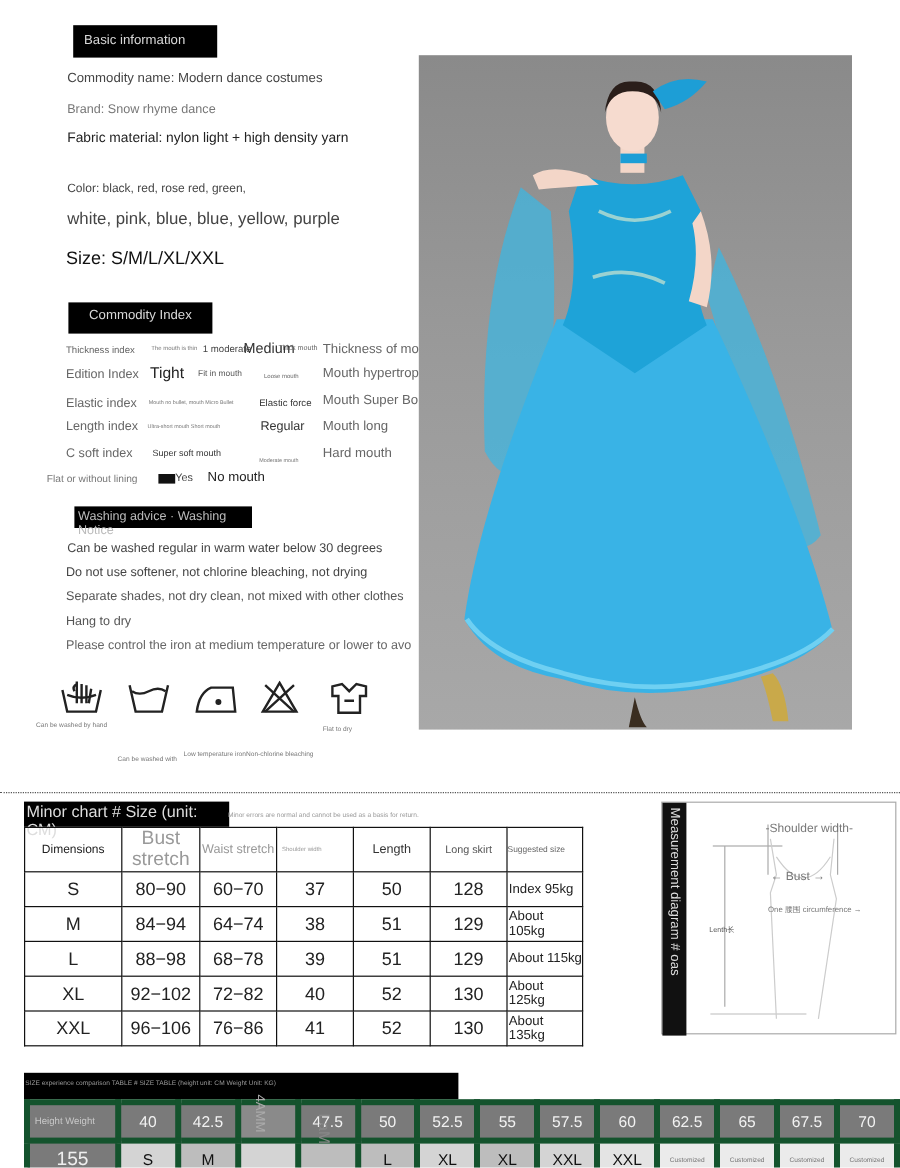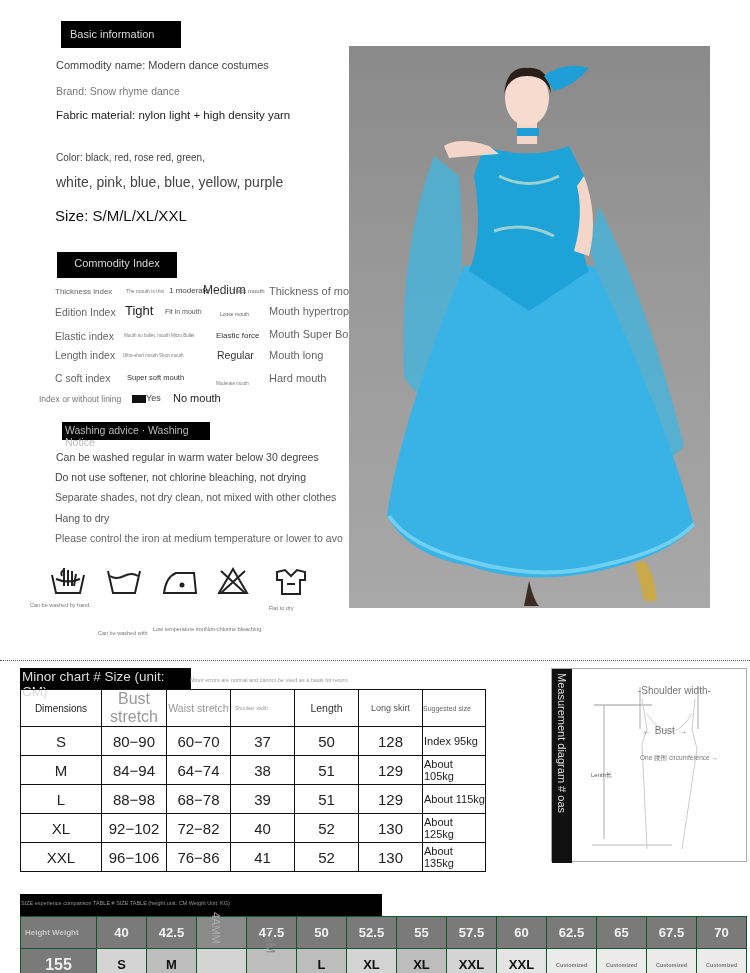--- a/index.html
+++ b/index.html
@@ -25,21 +25,21 @@
   table.size td.sugg { font-size: 11px; text-align: left; padding-left: 1px; }
 
   
   .diagram { position: absolute; left: 551px; top: 668px; width: 196px; height: 194px; border: 1px solid #aaa; background: #fff; }
   .diagram .side { position: absolute; left: 0; top: 0; width: 20px; height: 194px; background: #111; }
   .diagram .side span { position: absolute; left: 16px; top: 4px; transform: rotate(90deg); transform-origin: left top; color: #ddd; font-size: 11px; white-space: nowrap; }
 
   
   .cmp-title { position: absolute; left: 20px; top: 894px; width: 362px; height: 22px; background: #000; color: #999; font-size: 5.5px; padding: 6px 1px; }
   table.cmp { position: absolute; left: 20px; top: 916px; border-collapse: collapse; }
-  table.cmp td { border: 1px solid #14532d; text-align: center; height: 32px; width: 50px; font-size: 13px; color: #111; padding: 0; font-weight: bold; }
+  table.cmp td { border: 5px solid #14532d; text-align: center; height: 32px; width: 50px; font-size: 13px; color: #111; padding: 0; }
   table.cmp tr.h td { background: #7a7a7a; color: #f2f2f2; font-size: 13px; }
   table.cmp td.lab { width: 76px; background: #7a7a7a; color: #eee; font-size: 16px; }
   table.cmp tr.h td.lab { font-size: 8px; color: #c8c8c8; text-align: left; padding-left: 4px; }
   table.cmp td.c1 { background: #d4d4d4; }
   table.cmp td.c2 { background: #bdbdbd; }
   table.cmp td.c3 { background: #e4e4e4; }
   table.cmp td.cust { font-size: 5.5px; color: #777; background: #ebebeb; }
 </style>
 </head>
 <body>
@@ -79,21 +79,21 @@
 <div class="abs" style="left:55px;top:349px;font-size:10.5px;color:#666;">Length index</div>
 <div class="abs" style="left:123px;top:353px;font-size:4.5px;color:#777;">Ultra-short mouth Short mouth</div>
 <div class="abs" style="left:217px;top:349px;font-size:10.5px;color:#333;">Regular</div>
 <div class="abs" style="left:269px;top:349px;font-size:11px;color:#666;">Mouth long</div>
 
 <div class="abs" style="left:55px;top:372px;font-size:10.5px;color:#666;">C soft index</div>
 <div class="abs" style="left:127px;top:373px;font-size:7.5px;color:#333;">Super soft mouth</div>
 <div class="abs" style="left:216px;top:381px;font-size:4.5px;color:#777;">Moderate mouth</div>
 <div class="abs" style="left:269px;top:372px;font-size:11px;color:#666;">Hard mouth</div>
 
-<div class="abs" style="left:39px;top:394px;font-size:8.5px;color:#777;">Index or without lining</div>
+<div class="abs" style="left:39px;top:394px;font-size:8.5px;color:#777;">Flat or without lining</div>
 <div class="abs" style="left:132px;top:395px;width:14px;height:8px;background:#111;"></div>
 <div class="abs" style="left:146px;top:393px;font-size:9px;color:#444;">Yes</div>
 <div class="abs" style="left:173px;top:392px;font-size:11px;color:#222;">No mouth</div>
 
 <div class="blackbar" style="left:62px;top:422px;width:148px;height:18px;padding:2px 3px;color:#bbb;font-size:10.5px;">
   <span>Washing advice · Washing Notice</span>
 </div>
 <div class="abs" style="left:56px;top:451px;font-size:10.5px;color:#444;">Can be washed regular in warm water below 30 degrees</div>
 <div class="abs" style="left:55px;top:471px;font-size:10.5px;color:#444;">Do not use softener, not chlorine bleaching, not drying</div>
 <div class="abs" style="left:55px;top:491px;font-size:10.5px;color:#555;">Separate shades, not dry clean, not mixed with other clothes</div>

